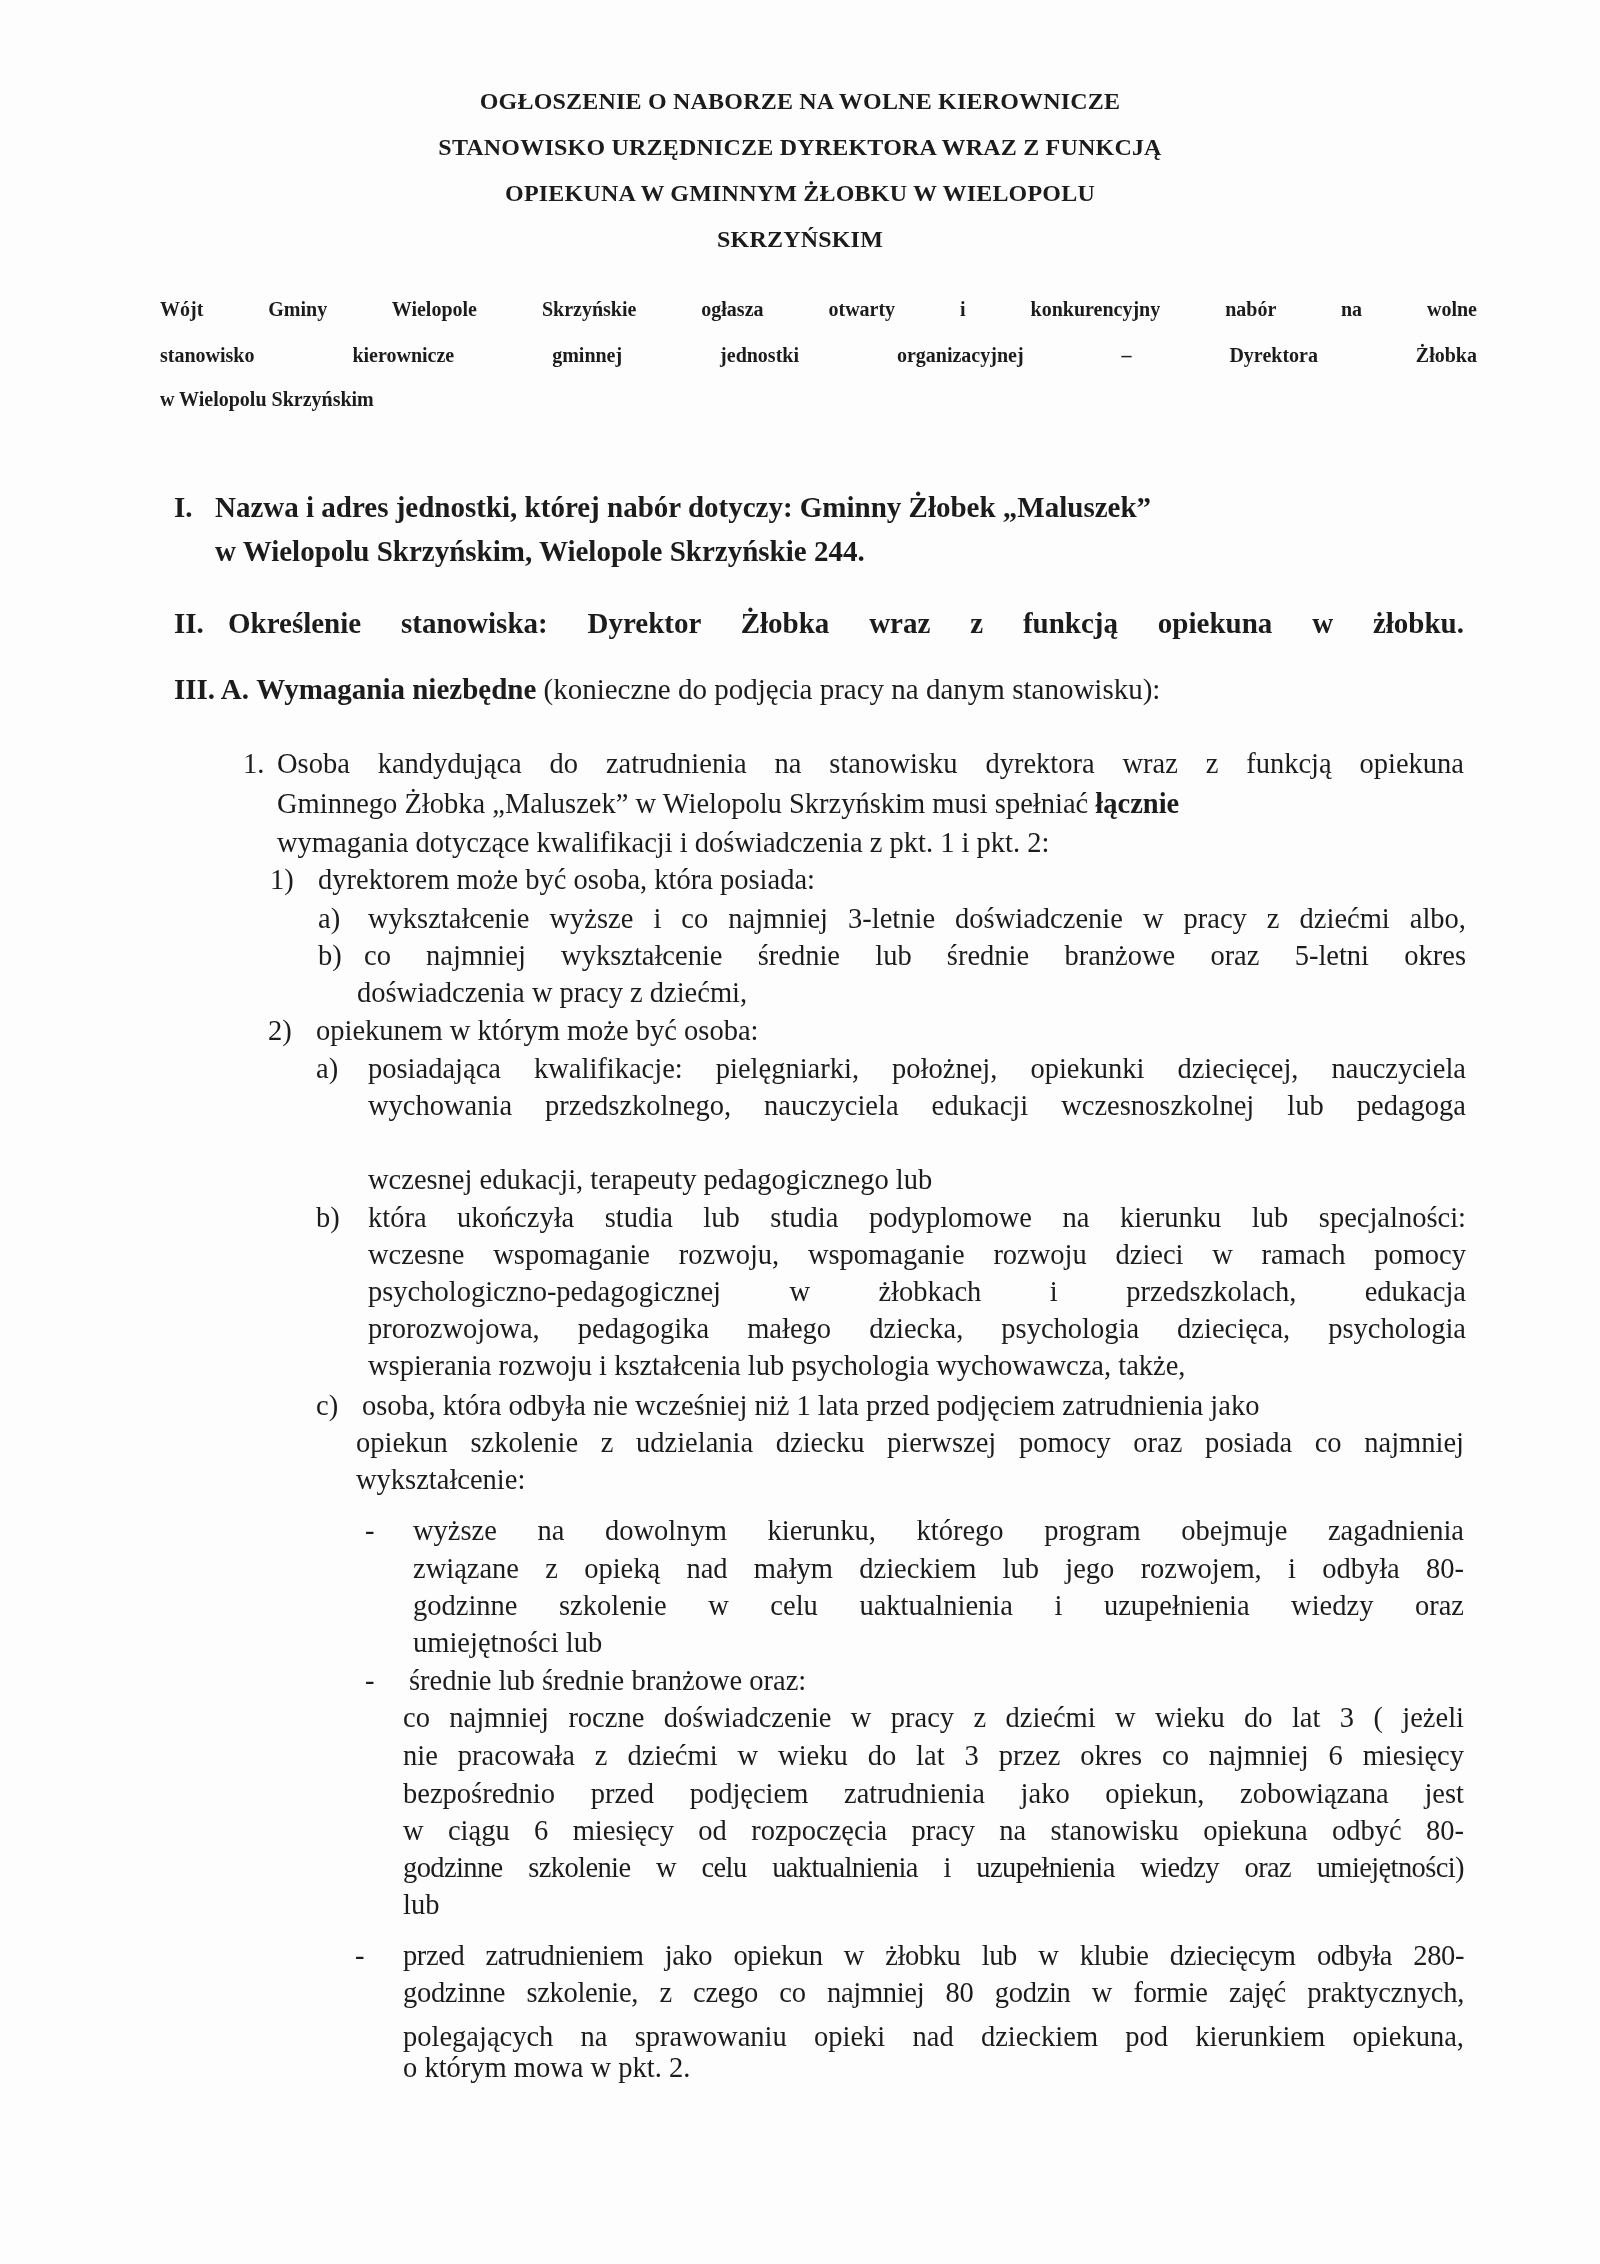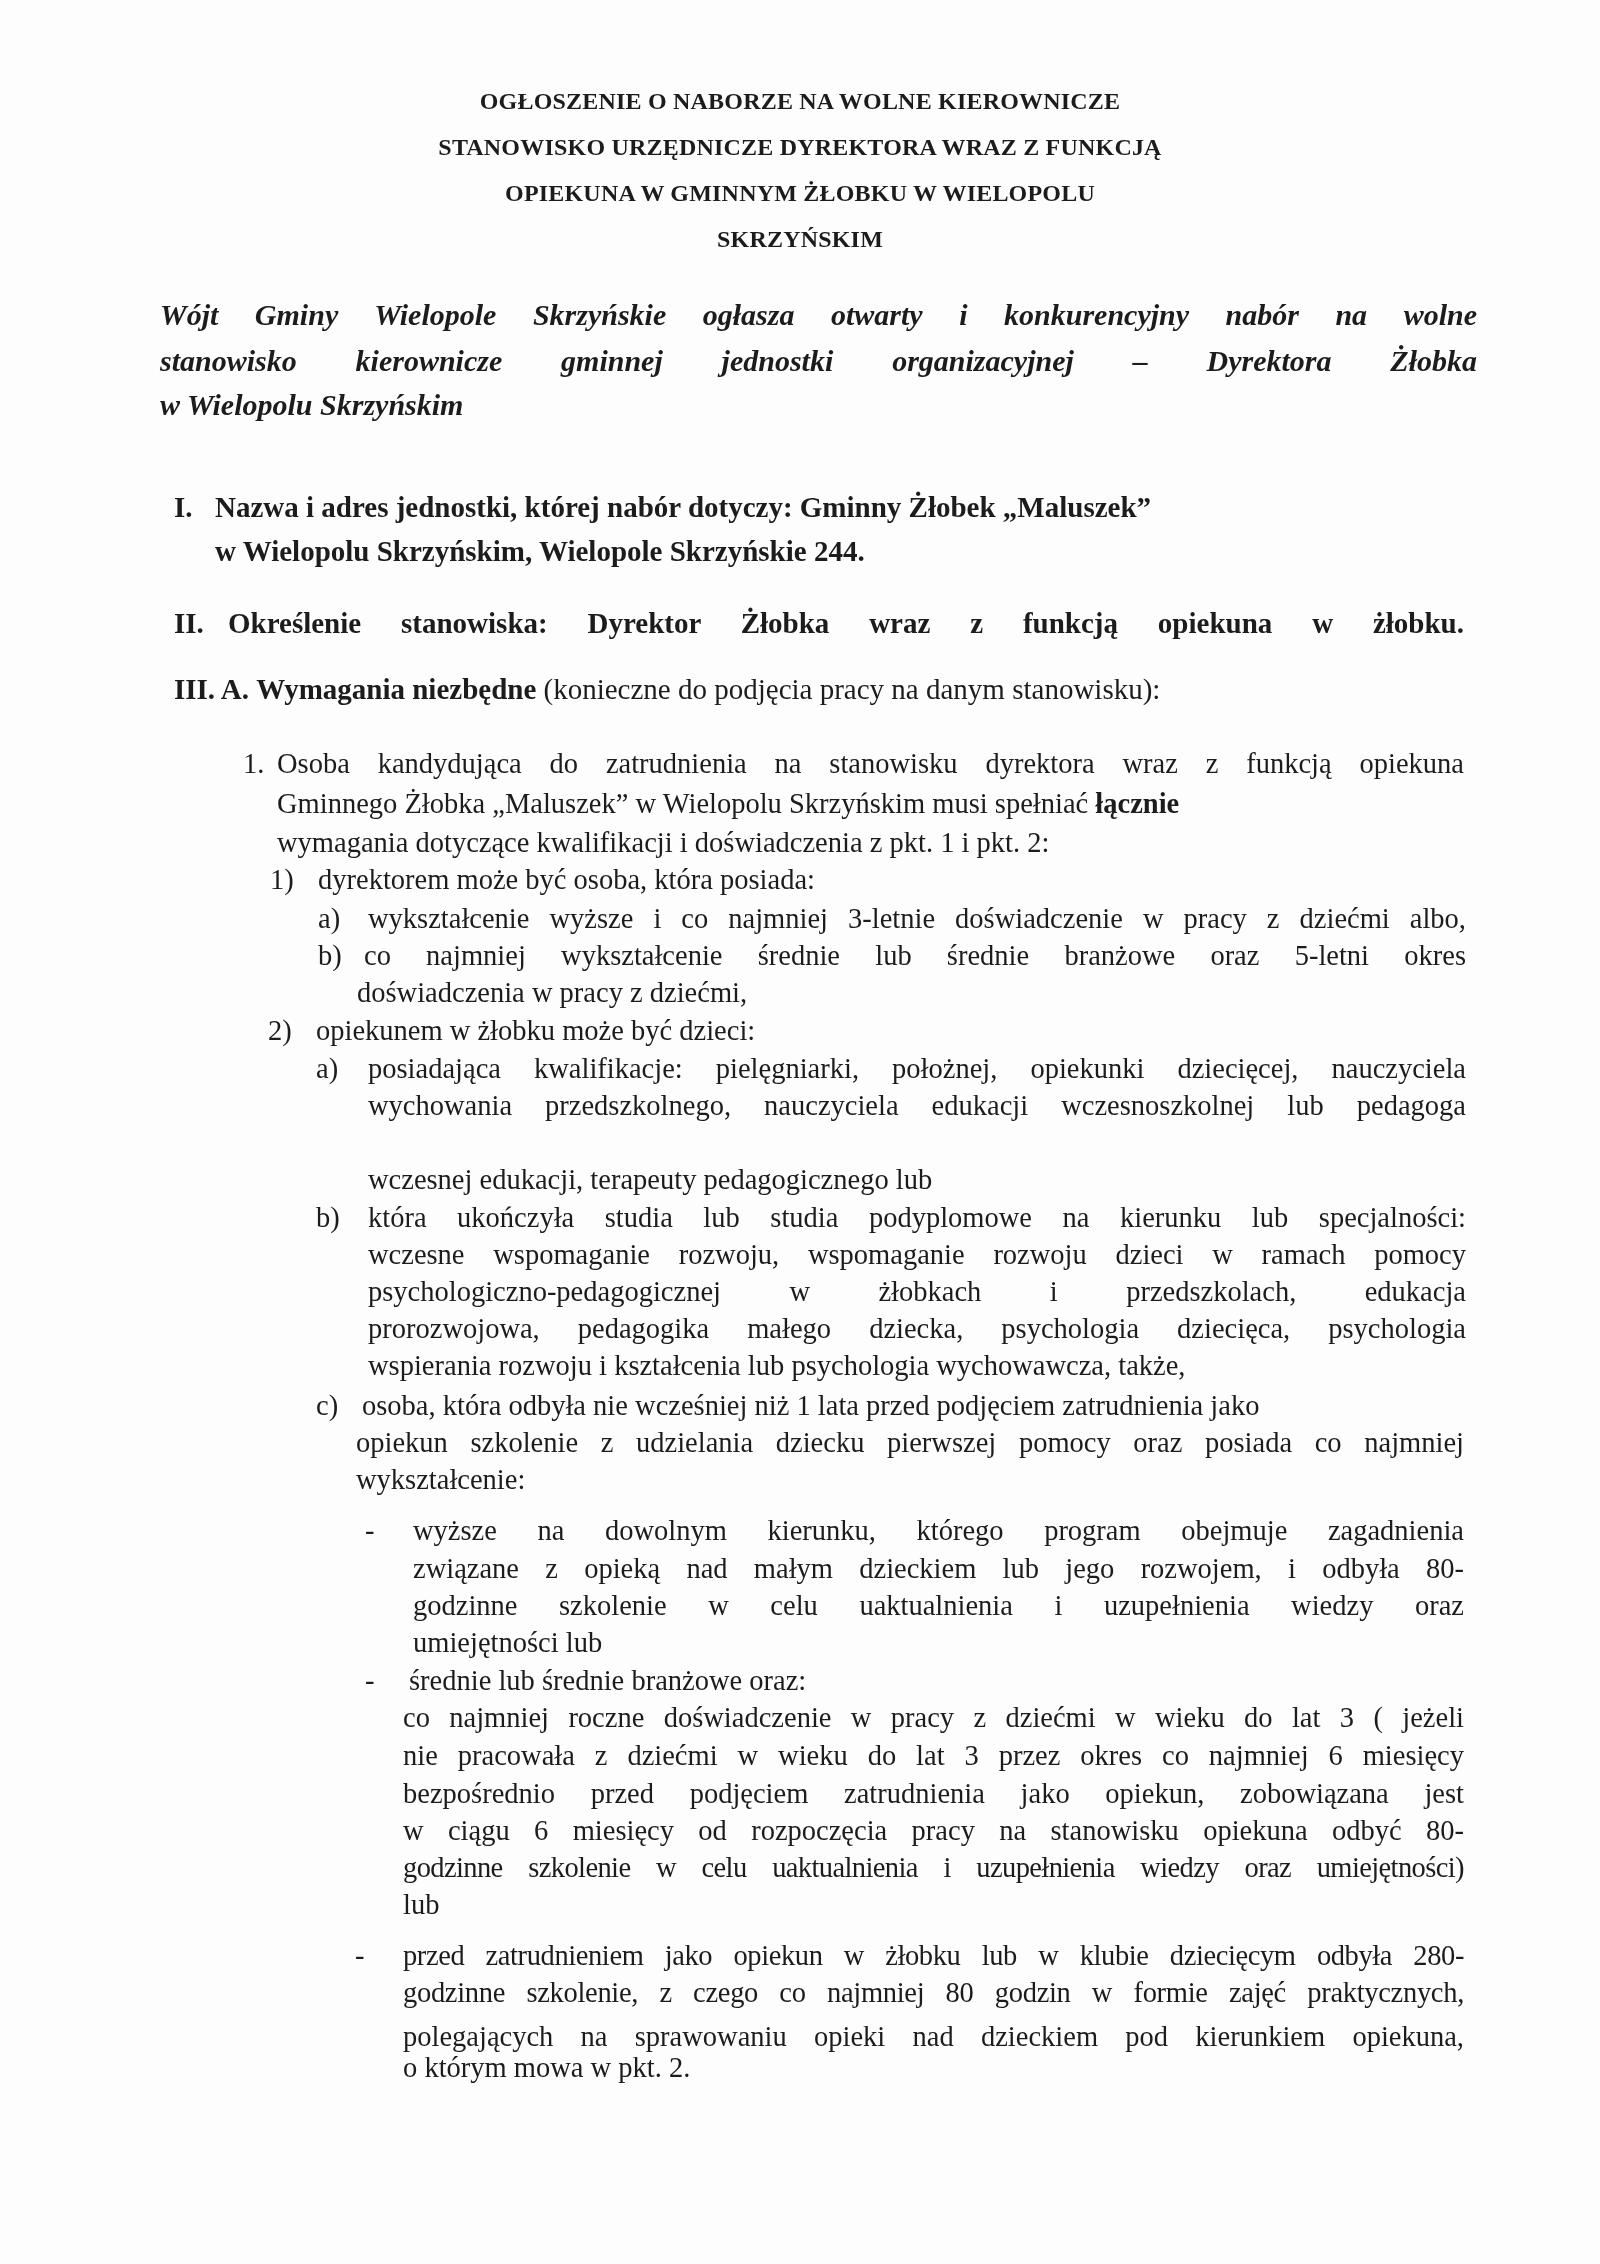--- a/index.html
+++ b/index.html
@@ -1,20 +1,20 @@
 <!DOCTYPE html>
 <html><head>
 <meta charset="utf-8">
 <style>
   html, body { margin: 0; padding: 0; }
   body { width: 1600px; height: 2264px; background: #ffffff; position: relative; overflow: hidden; }
   .page { position: absolute; left: 0; top: 0; width: 1600px; height: 2264px; background: #fdfdfd; }
   .ln { position: absolute; white-space: nowrap; color: #1c1c1c; font-family: "Liberation Serif", serif; }
   .title { font-weight: bold; font-size: 24px; letter-spacing: 0.2px; text-align: center; left: 0; width: 1600px; }
-  .lead { font-weight: bold; font-size: 30px; font-style: italic; }
+  .lead { font-weight: bold; font-size: 20px; }
   .sec { font-weight: bold; font-size: 29px; }
   .body { font-size: 28.5px; }
   .just { text-align: justify; text-align-last: justify; }
   .b { font-weight: bold; }
   .nb { font-weight: normal; }
 </style>
 </head>
 <body>
 
 <div class="page">
@@ -51,21 +51,21 @@
   <div class="ln body" style="left:318px; top:864px;">dyrektorem może być osoba, która posiada:</div>
 
   <div class="ln body" style="left:318px; top:903px;">a)</div>
   <div class="ln body just" style="left:368px; width:1098px; top:903px;">wykształcenie wyższe i co najmniej 3-letnie doświadczenie w pracy z dziećmi albo,</div>
 
   <div class="ln body" style="left:318px; top:940px;">b)</div>
   <div class="ln body just" style="left:364px; width:1102px; top:940px;">co najmniej wykształcenie średnie lub średnie branżowe oraz 5-letni okres</div>
   <div class="ln body" style="left:357px; top:977px;">doświadczenia w pracy z dziećmi,</div>
 
   <div class="ln body" style="left:268px; top:1015px;">2)</div>
-  <div class="ln body" style="left:316px; top:1015px;">opiekunem w żłobku może być dzieci:</div>
+  <div class="ln body" style="left:316px; top:1015px;">opiekunem w którym może być osoba:</div>
 
   <div class="ln body" style="left:316px; top:1053px;">a)</div>
   <div class="ln body just" style="left:368px; width:1098px; top:1053px;">posiadająca kwalifikacje: pielęgniarki, położnej, opiekunki dziecięcej, nauczyciela</div>
   <div class="ln body just" style="left:368px; width:1098px; top:1090px;">wychowania przedszkolnego, nauczyciela edukacji wczesnoszkolnej lub pedagoga</div>
   <div class="ln body" style="left:368px; top:1164px;">wczesnej edukacji, terapeuty pedagogicznego lub</div>
 
   <div class="ln body" style="left:316px; top:1202px;">b)</div>
   <div class="ln body just" style="left:368px; width:1098px; top:1202px;">która ukończyła studia lub studia podyplomowe na kierunku lub specjalności:</div>
   <div class="ln body just" style="left:368px; width:1098px; top:1239px;">wczesne wspomaganie rozwoju, wspomaganie rozwoju dzieci w ramach pomocy</div>
   <div class="ln body just" style="left:368px; width:1098px; top:1276px;">psychologiczno-pedagogicznej  w  żłobkach  i  przedszkolach,  edukacja</div>

